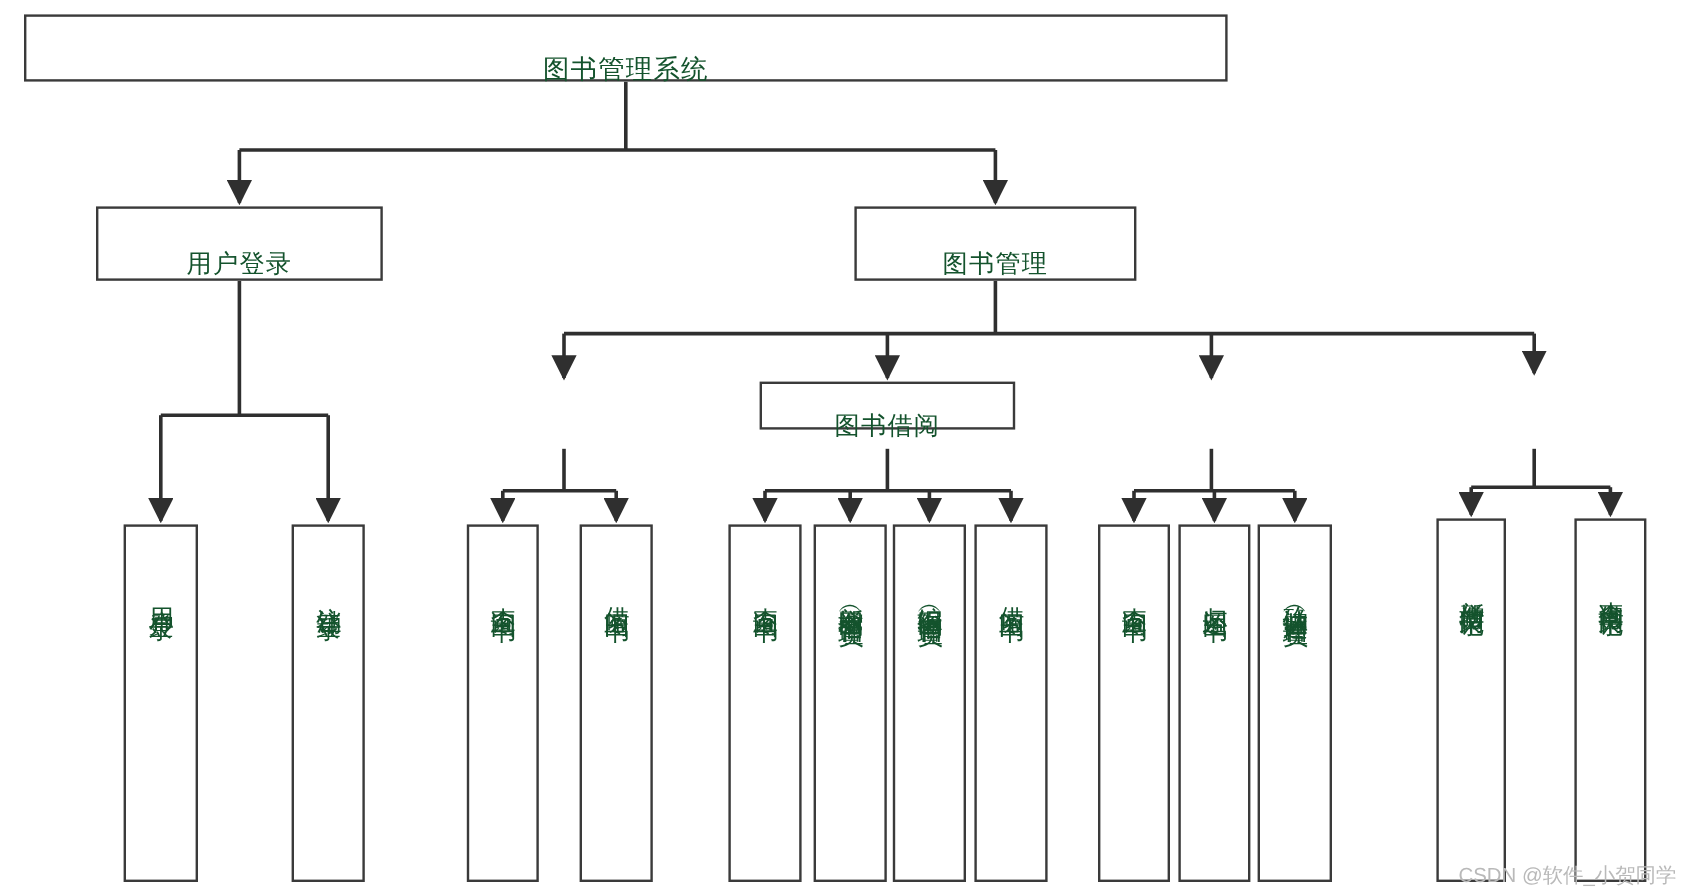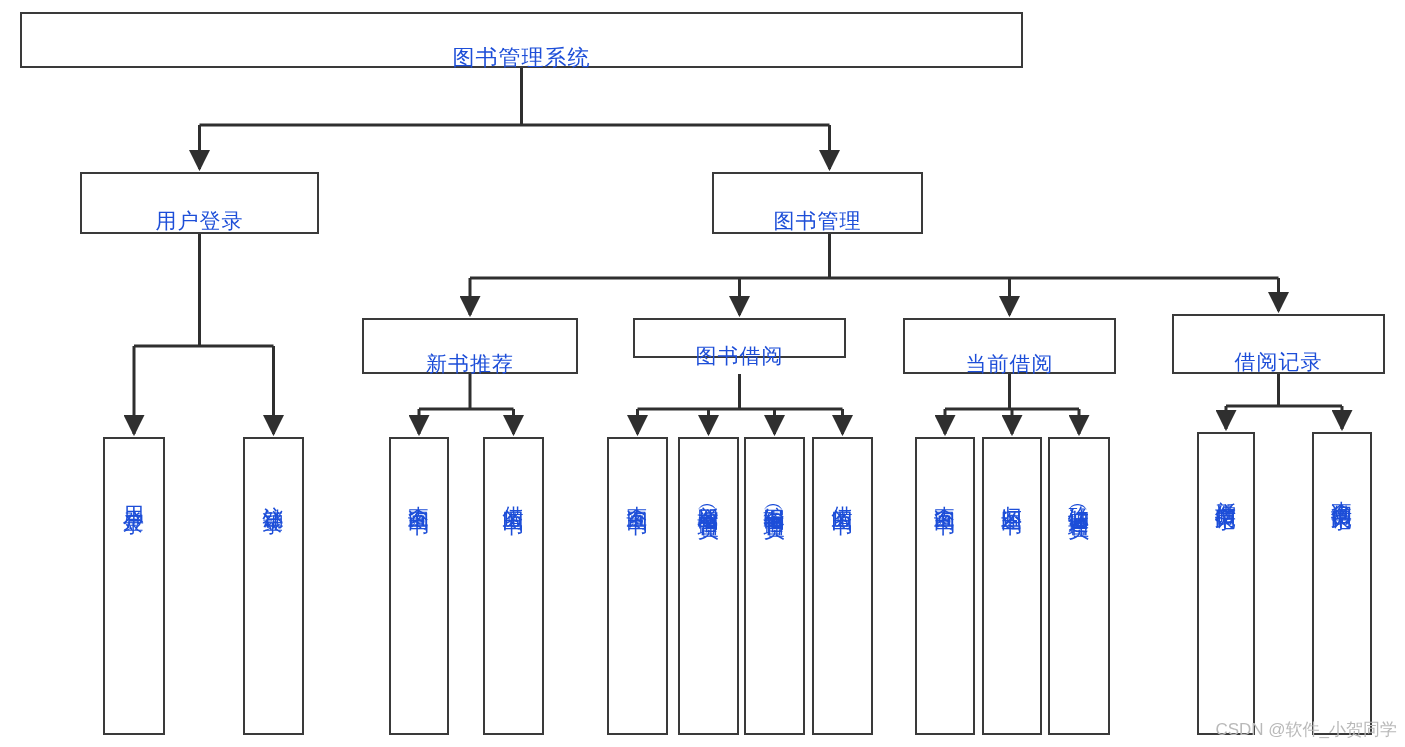--- a/index.html
+++ b/index.html
@@ -33,21 +33,21 @@
     display: flex;
     align-items: center;
     justify-content: center;
     color: #333333;
     z-index: 2;
   }
   .node .lbl {
     display: block;
     text-align: center;
     line-height: 1.12;
-    color: #1d4ed8;
+    color: #14532d;
     margin-top: 36px;
   }
   
   .node.horiz .lbl {
     font-size: 21px;
     letter-spacing: 1px;
     white-space: nowrap;
   }
   .node.root .lbl {
     font-size: 22px;
@@ -130,35 +130,26 @@
       </g>
   </svg>
 
   <div class="node root horiz" style="left: 20px; top: 12px; width: 1003px; height: 56px;">
     <span class="lbl">图书管理系统</span>
   </div>
 
   <div class="node horiz" style="left: 80px; top: 172px; width: 239px; height: 62px;">
     <span class="lbl">用户登录</span>
   </div>
-  <div class="node horiz" style="left: 712px; top: 172px; width: 211px; height: 62px;">
+  <div class="node horiz" style="left: 712px; top: 172px; width: 235px; height: 62px;">
     <span class="lbl">图书管理</span>
   </div>
 
-  <div class="node horiz" style="left: 362px; top: 318px; width: 216px; height: 56px;">
-    <span class="lbl">新书推荐</span>
-  </div>
   <div class="node horiz" style="left: 633px; top: 318px; width: 213px; height: 40px;">
     <span class="lbl">图书借阅</span>
-  </div>
-  <div class="node horiz" style="left: 903px; top: 318px; width: 213px; height: 56px;">
-    <span class="lbl">当前借阅</span>
-  </div>
-  <div class="node horiz" style="left: 1172px; top: 314px; width: 213px; height: 60px;">
-    <span class="lbl">借阅记录</span>
   </div>
 
   <div class="node vert" style="left: 103px; top: 437px; width: 62px; height: 298px;">
     <span class="lbl">用户登录</span>
   </div>
   <div class="node vert" style="left: 243px; top: 437px; width: 61px; height: 298px;">
     <span class="lbl">注销登录</span>
   </div>
   <div class="node vert" style="left: 389px; top: 437px; width: 60px; height: 298px;">
     <span class="lbl">查询图书</span>

